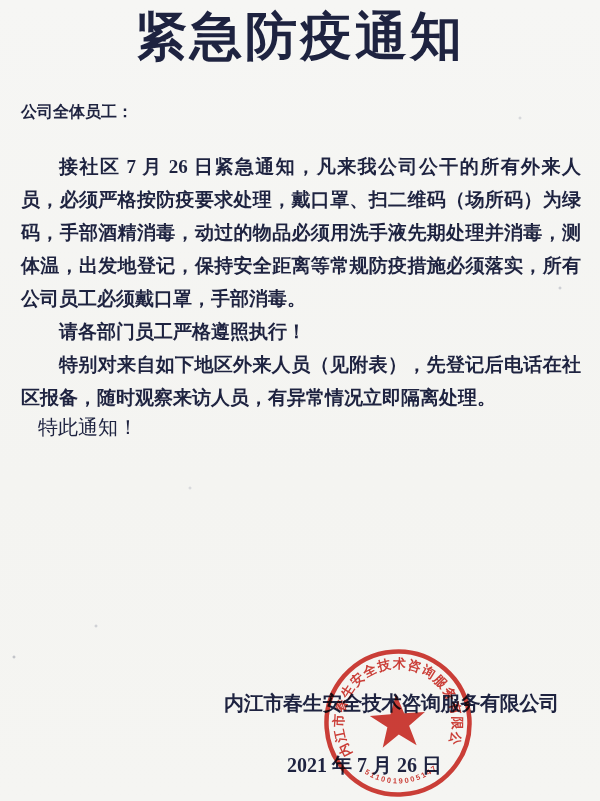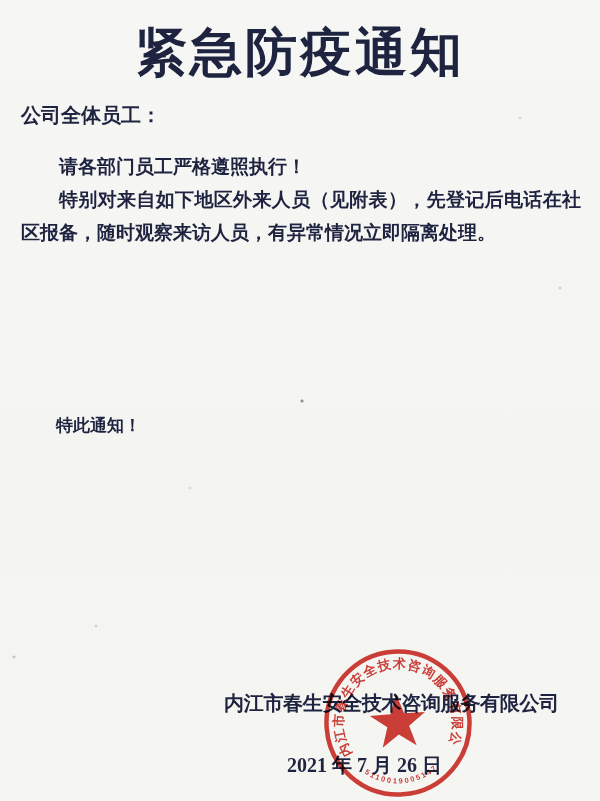--- a/index.html
+++ b/index.html
@@ -20,56 +20,56 @@
       radial-gradient(circle at 96px 626px, #bcbec6 0, transparent 2px),
       radial-gradient(circle at 14px 657px, #a7aab4 0, transparent 2px),
       radial-gradient(circle at 520px 118px, #c6c8ce 0, transparent 2px),
       radial-gradient(circle at 190px 488px, #c9cbd1 0, transparent 2px),
       linear-gradient(180deg, #f6f6f4 0%, #f4f4f1 60%, #f5f5f2 100%);
     font-family: "Liberation Serif", serif;
     color: var(--ink, #1e2340);
   }
   .title {
     margin: 0;
-    padding-top: 20px;
+    padding-top: 4px;
     text-align: center;
     font-family: "Liberation Sans", sans-serif;
     font-size: 52px;
     line-height: 64px;
     font-weight: 900;
     letter-spacing: 3px;
     color: var(--ink, #1e2340);
   }
   .greeting {
     position: absolute;
     left: 21px;
     top: 102px;
-    font-size: 20px;
+    font-size: 16px;
     font-weight: 700;
   }
   .body-text {
     position: absolute;
     left: 21px;
     top: 150px;
     width: 560px;
     font-size: 19px;
     line-height: 33px;
     font-weight: 600;
     text-align: justify;
   }
   .body-text p {
     margin: 0;
     text-indent: 2em;
   }
   .closing {
     position: absolute;
-    left: 56px;
+    left: 38px;
     top: 414px;
-    font-size: 17px;
-    font-weight: 700;
+    font-size: 20px;
+    font-weight: 400;
   }
   .company-line {
     position: absolute;
     left: 224px;
     top: 690px;
     font-size: 20px;
     font-weight: 700;
     letter-spacing: -0.3px;
   }
   .date-line {
@@ -114,20 +114,21 @@
 </head>
 <body>
 
 <div class="page">
 
   <h1 class="title">紧急防疫通知</h1>
 
   <div class="greeting">公司全体员工：</div>
 
   <div class="body-text">
+    <p>接社区 7 月 26 日紧急通知，凡来我公司公干的所有外来人员，必须严格按防疫要求处理，戴口罩、扫二维码（场所码）为绿码，手部酒精消毒，动过的物品必须用洗手液先期处理并消毒，测体温，出发地登记，保持安全距离等常规防疫措施必须落实，所有公司员工必须戴口罩，手部消毒。</p>
     <p>请各部门员工严格遵照执行！</p>
     <p>特别对来自如下地区外来人员（见附表），先登记后电话在社区报备，随时观察来访人员，有异常情况立即隔离处理。</p>
   </div>
 
   <div class="closing">特此通知！</div>
 
   <div class="company-line">内江市春生安全技术咨询服务有限公司</div>
 
   <div class="date-line">2021 年 7 月 26 日</div>
 

